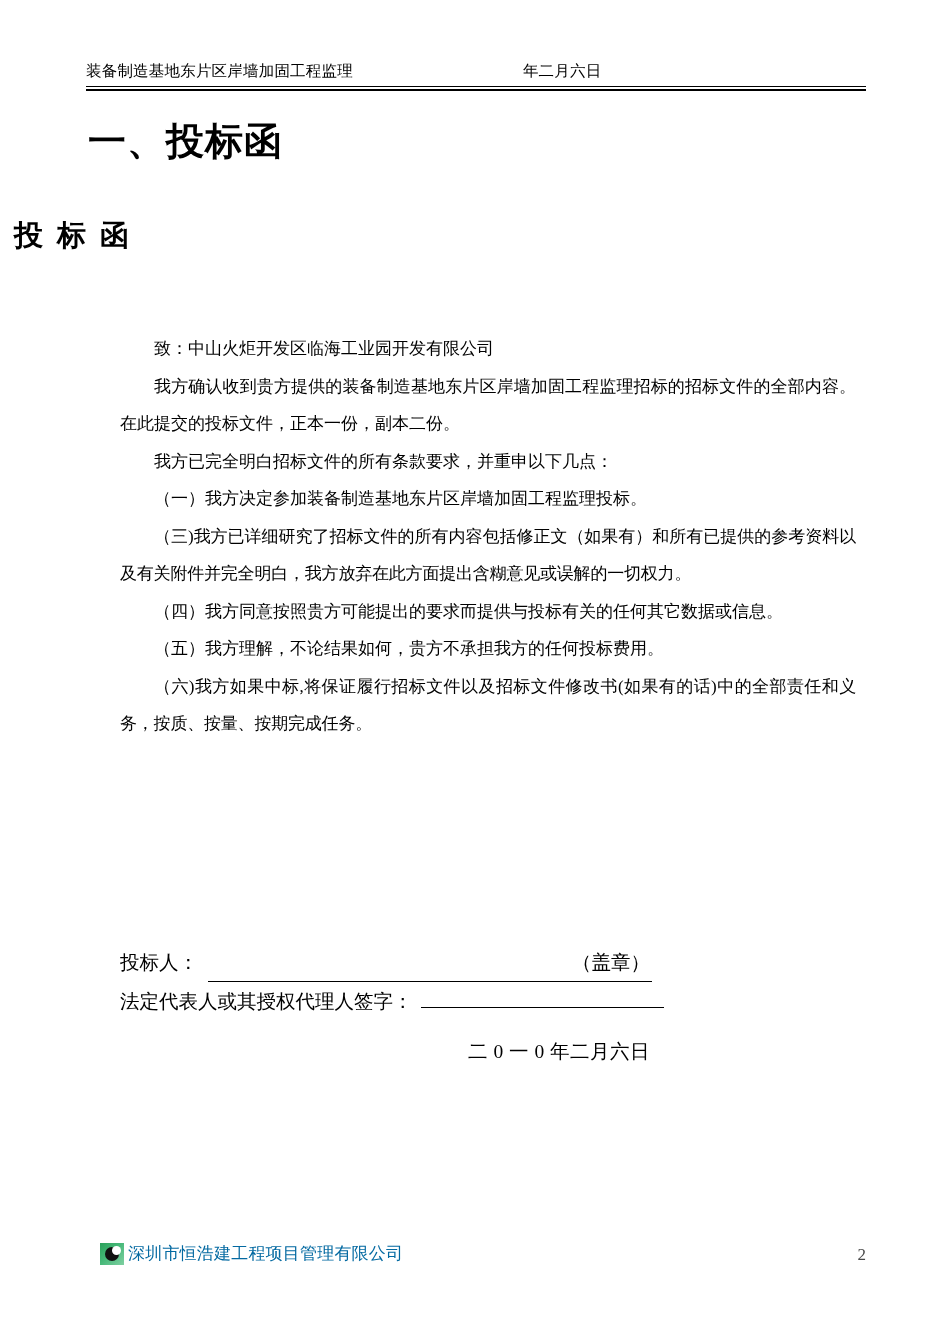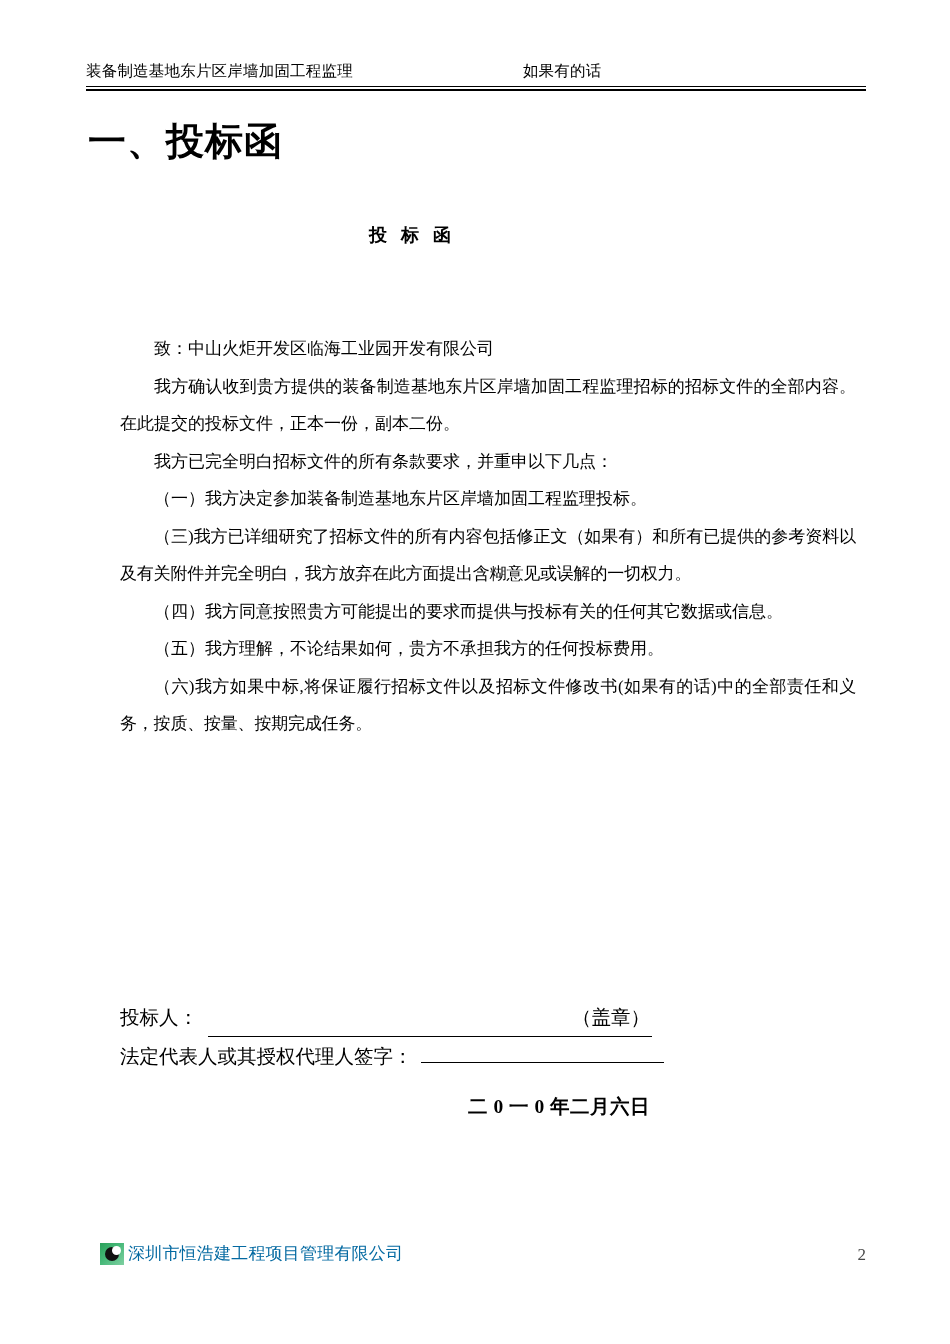--- a/index.html
+++ b/index.html
@@ -68,22 +68,21 @@
     letter-spacing: 1px;
     white-space: nowrap;
   }
 
   
   .doc-title {
     position: absolute;
     left: 0;
     top: 215px;
     width: 820px;
-    text-align: center;
-    font-size: 18px;
+    font-size: 29px;
     font-weight: bold;
     letter-spacing: 14px;
     text-indent: 14px;
     line-height: 40px;
   }
 
   
   .body {
     position: absolute;
     left: 120px;
@@ -97,21 +96,21 @@
     text-align: justify;
     text-justify: inter-ideograph;
   }
   .p-indent { text-indent: 2em; }
   .p-tight  { letter-spacing: -0.2px; }
 
   
   .signblock {
     position: absolute;
     left: 120px;
-    top: 1000px;
+    top: 945px;
     width: 736px;
     font-size: 19.5px;
     line-height: 36px;
   }
   .sig-row {
     display: flex;
     align-items: baseline;
     white-space: nowrap;
   }
   .sig-label { }
@@ -130,21 +129,20 @@
     margin-left: 8px;
     height: 26px;
     box-sizing: border-box;
   }
   .sig-seal { padding-right: 2px; }
   .sig-date {
     margin-top: 14px;
     padding-left: 348px;
     white-space: nowrap;
     letter-spacing: 0.5px;
-    font-weight: bold;
   }
 
   
   .footer {
     position: absolute;
     left: 86px;
     top: 1243px;
     width: 780px;
     height: 34px;
   }
@@ -198,21 +196,21 @@
   }
 </style>
 </head>
 <body>
 
 <div class="page">
 
   <div class="header">
     <div class="header-row">
       <span class="header-left">装备制造基地东片区岸墙加固工程监理</span>
-      <span class="header-right">如果有的话</span>
+      <span class="header-right">年二月六日</span>
     </div>
     <div class="header-rule"></div>
   </div>
 
   <div class="section-title">一、投标函</div>
 
   <div class="doc-title">投标函</div>
 
   <div class="body">
     <p class="p-indent">致：中山火炬开发区临海工业园开发有限公司</p>

